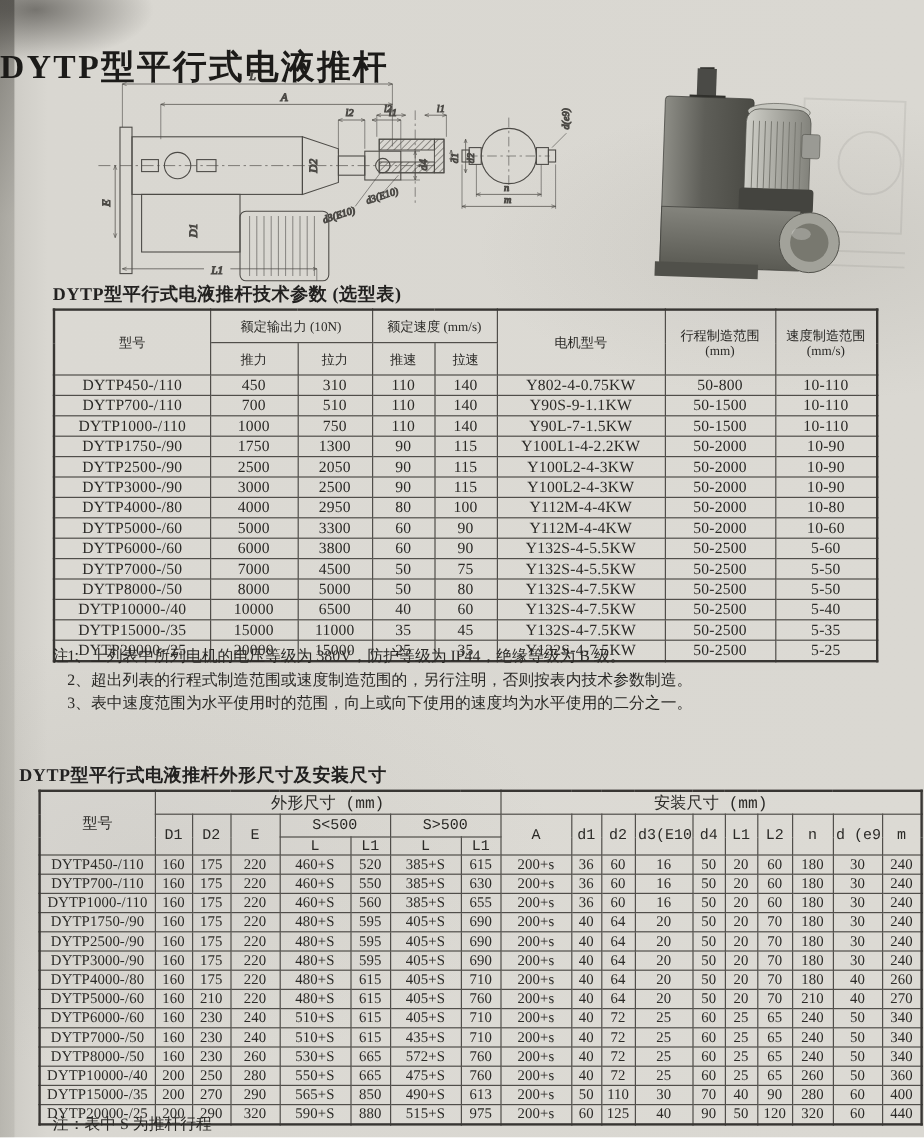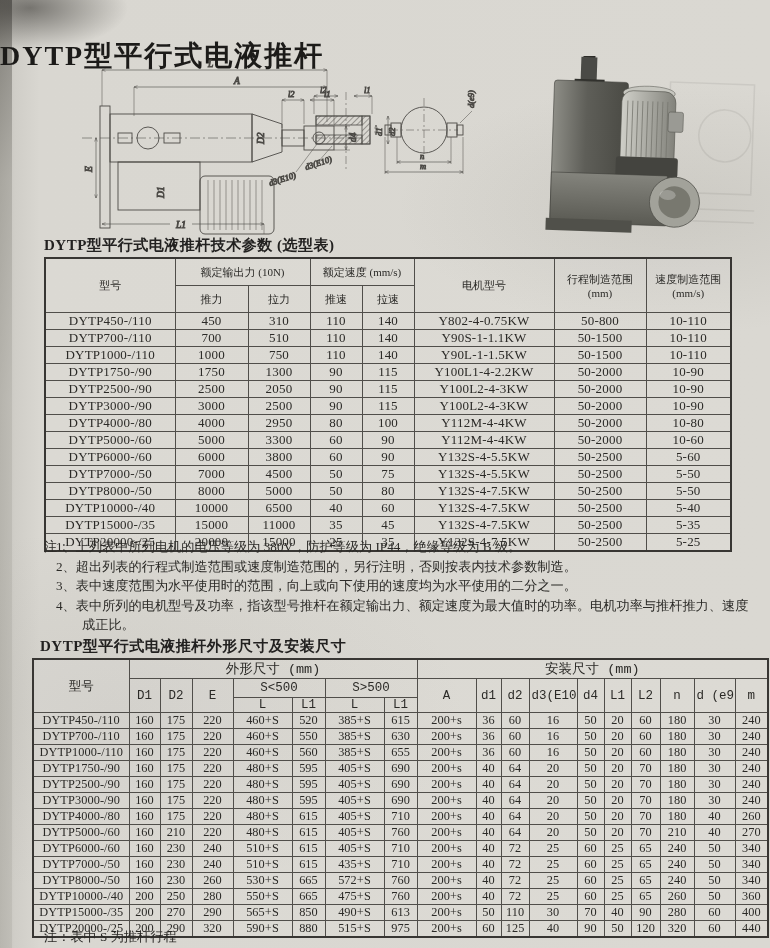--- a/index.html
+++ b/index.html
@@ -13,21 +13,21 @@
       linear-gradient(90deg,#b9b7b0 0px,#cfcdc7 14px,#d9d7d1 40px,#dad8d2 100%);
   }
   .binding{position:absolute;left:0;top:0;width:12px;height:948px;
     background:linear-gradient(180deg,#34322e 0,#6b6963 60px,#9b9992 180px,#b3b1aa 400px,#b7b5ae 948px);
     opacity:.55;}
   .title{position:absolute;left:0;top:18px;width:770px;
     font-size:28px;font-weight:bold;letter-spacing:2px;color:#1c1b19;}
   .figures{position:absolute;left:12px;top:56px;}
   .caption{position:absolute;font-size:15px;font-weight:600;letter-spacing:.5px;color:#222120;}
   .cap1{left:44px;top:236px;}
-  .cap2{left:40px;top:637px;}
+  .cap2{left:16px;top:637px;}
   table{border-collapse:collapse;table-layout:fixed;position:absolute;background:rgba(255,255,255,.06);}
   .t1{left:44px;top:257px;width:686px;border:2px solid #383633;}
   .t2{left:32px;top:658px;width:722px;border:2px solid #383633;}
   th,td{border:1px solid #504e4a;text-align:center;vertical-align:middle;
     padding:0 2px;overflow:hidden;white-space:nowrap;}
   thead th{font-weight:normal;}
   .t1 thead th{font-size:11px;height:26px;}
   .t1 tbody td{font-size:13px;height:14.8px;letter-spacing:.2px;}
   .t2 thead th.grp{font-size:13.5px;height:18px;}
   .t2 thead th{font-size:12.5px;height:18px;font-family:Liberation Mono, monospace;}
@@ -251,31 +251,31 @@
           <td>Y802-4-0.75KW</td>
           <td>50-800</td>
           <td>10-110</td>
         </tr>
         <tr>
           <td class="model">DYTP700-/110</td>
           <td>700</td>
           <td>510</td>
           <td>110</td>
           <td>140</td>
-          <td>Y90S-1-1.1KW</td>
+          <td>Y90S-9-1.1KW</td>
           <td>50-1500</td>
           <td>10-110</td>
         </tr>
         <tr>
           <td class="model">DYTP1000-/110</td>
           <td>1000</td>
           <td>750</td>
           <td>110</td>
           <td>140</td>
-          <td>Y90L-1-1.5KW</td>
+          <td>Y90L-7-1.5KW</td>
           <td>50-1500</td>
           <td>10-110</td>
         </tr>
         <tr>
           <td class="model">DYTP1750-/90</td>
           <td>1750</td>
           <td>1300</td>
           <td>90</td>
           <td>115</td>
           <td>Y100L1-4-2.2KW</td>
@@ -384,21 +384,20 @@
         </tr>
       </tbody>
   </table>
 
   <div class="notes">
     <span class="notes-prefix">注：</span>
     <div class="notes-items">
       <div class="note-item">1、上列表中所列电机的电压等级为 380V，防护等级为 IP44，绝缘等级为 B 级。</div>
       <div class="note-item">2、超出列表的行程式制造范围或速度制造范围的，另行注明，否则按表内技术参数制造。</div>
       <div class="note-item">3、表中速度范围为水平使用时的范围，向上或向下使用的速度均为水平使用的二分之一。</div>
-      <div class="note-item">4、表中所列的电机型号及功率，指该型号推杆在额定输出力、额定速度为最大值时的功率。电机功率与推杆推力、速度成正比。</div>
     </div>
   </div>
 
   <div class="caption cap2">DYTP型平行式电液推杆外形尺寸及安装尺寸</div>
 
   <table class="t2">
     <colgroup>
       <col style="width:96px">
         <col style="width:31px">
         <col style="width:32px">

